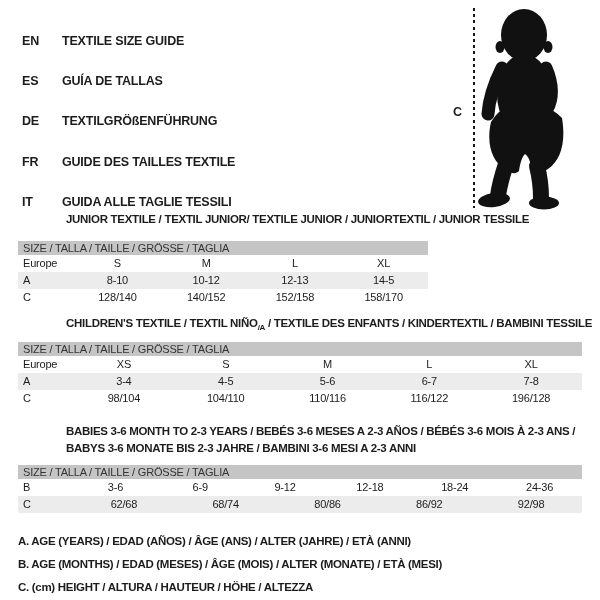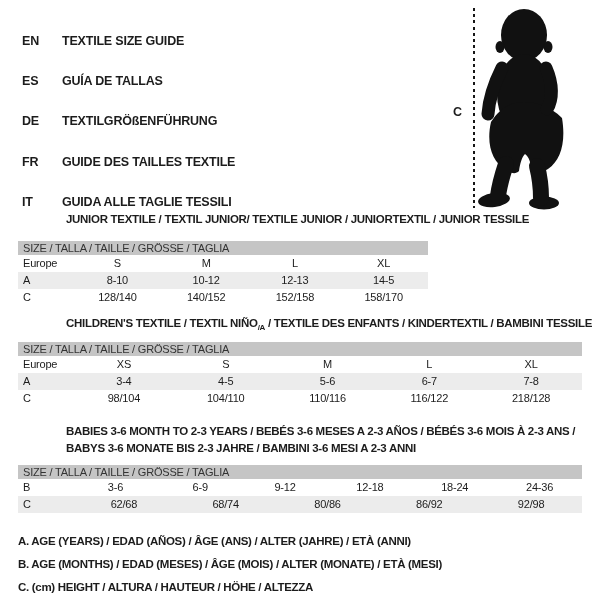--- a/index.html
+++ b/index.html
@@ -144,21 +144,21 @@
     <span class="cell">5-6</span>
     <span class="cell">6-7</span>
     <span class="cell">7-8</span>
   </div>
   <div class="trow">
     <span class="lbl">C</span>
     <span class="cell">98/104</span>
     <span class="cell">104/110</span>
     <span class="cell">110/116</span>
     <span class="cell">116/122</span>
-    <span class="cell">218/128</span>
+    <span class="cell">196/128</span>
   </div>
 </div>
 
 <div class="abs sec-title sec-title-3" style="top:423px;">
   <div>BABIES 3-6 MONTH TO 2-3 YEARS / BEBÉS 3-6 MESES A 2-3 AÑOS / BÉBÉS 3-6 MOIS À 2-3 ANS /</div>
   <div>BABYS 3-6 MONATE BIS 2-3 JAHRE / BAMBINI 3-6 MESI A 2-3 ANNI</div>
 </div>
 <div class="abs sizetable t23" style="top:465px;">
   <div class="size-bar">SIZE / TALLA / TAILLE / GRÖSSE / TAGLIA</div>
   <div class="trow">

